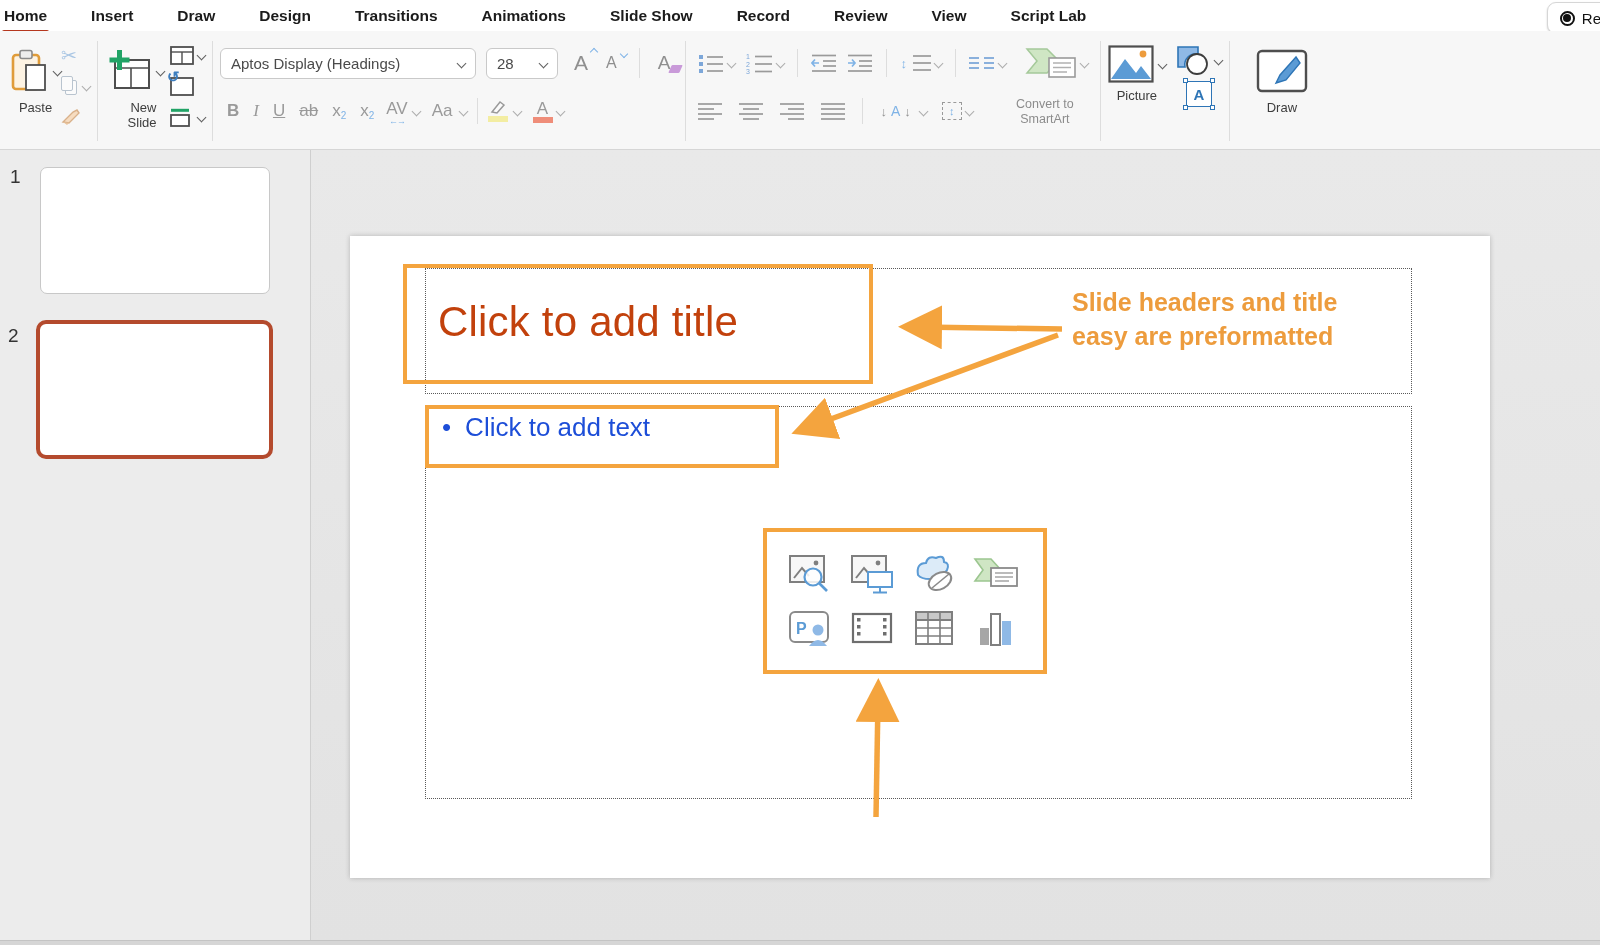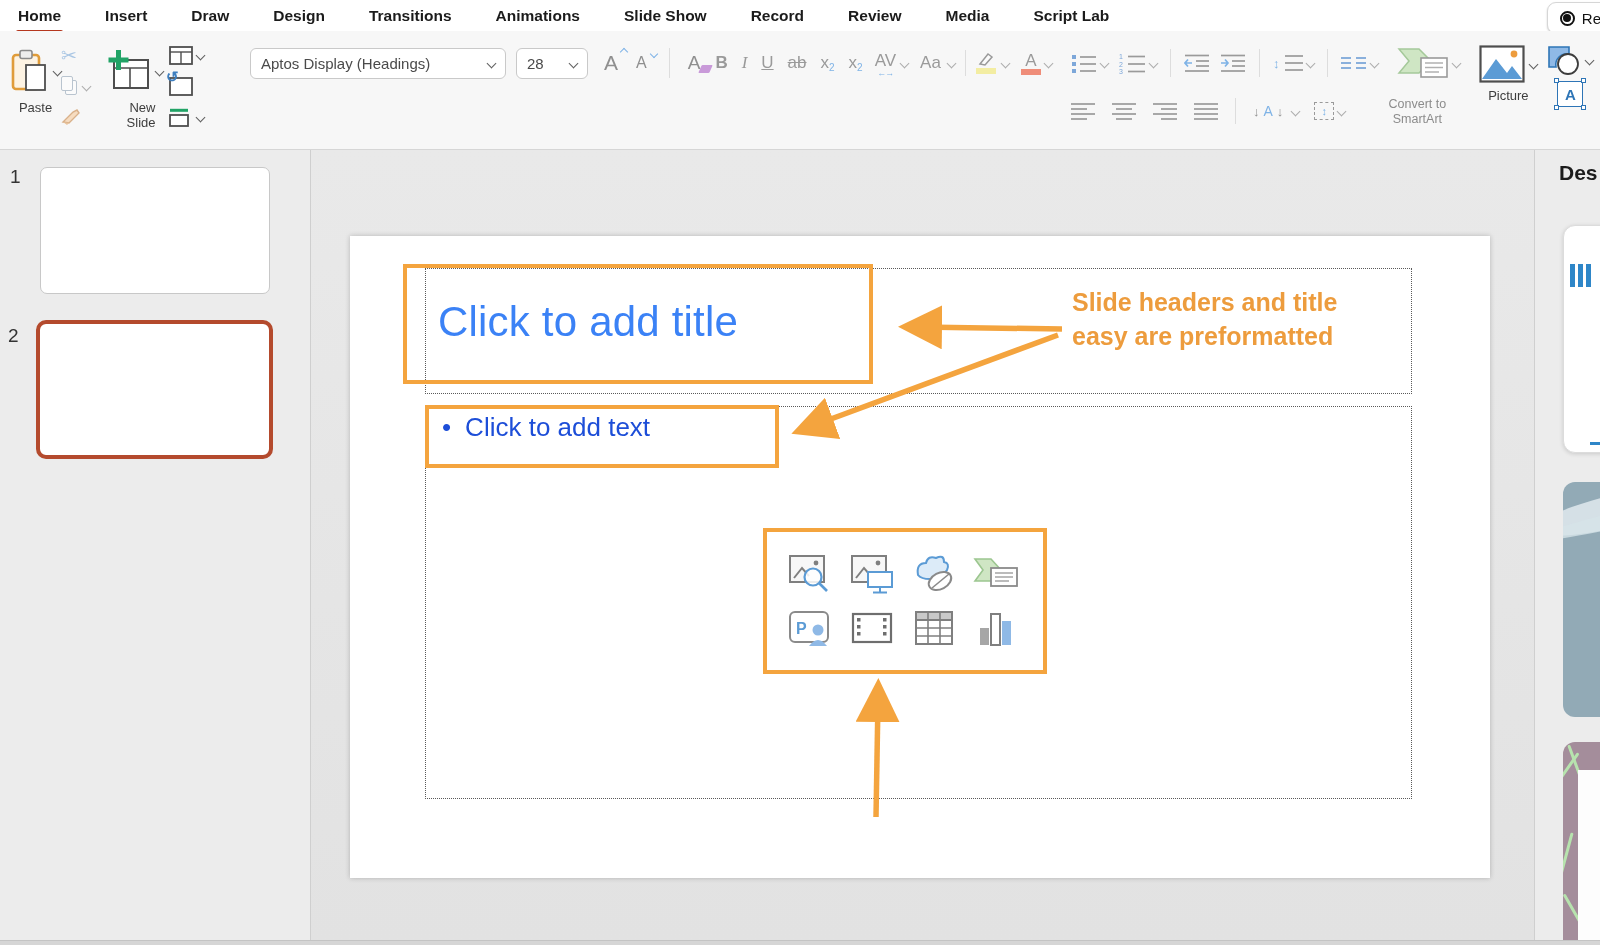--- a/index.html
+++ b/index.html
@@ -1,20 +1,20 @@
 <!DOCTYPE html>
 <html><head>
 <meta charset="utf-8">
 <style>
   * { box-sizing: border-box; margin: 0; padding: 0; }
   html,body { width:1600px; height:945px; overflow:hidden; font-family:"Liberation Sans", sans-serif; background:#e8e8e8; }
   body { display:flex; flex-direction:column; }
 
   
-  .menubar { height:31px; background:#ffffff; display:flex; align-items:center; padding-left:18px; position:relative; flex:0 0 auto;text-align:right; }
+  .menubar { height:31px; background:#ffffff; display:flex; align-items:center; padding-left:4px; position:relative; flex:0 0 auto;text-align:right; }
   .menu-item { font-size:15.5px; color:#1b1b1b; margin-right:44px; position:relative; white-space:nowrap; cursor:default;font-weight:bold; }
   .menu-item.active { font-weight:bold; }
   .menu-item.active .underbar { position:absolute; left:-2px; right:-2px; bottom:-9px; height:4px; background:#b5371e; border-radius:2px; }
   .record-pill { position:absolute; right:-16px; top:2px; height:32px; background:#fff; border:1px solid #d6d6d6; border-radius:9px; box-shadow:0 1px 2px rgba(0,0,0,.18); display:flex; align-items:center; gap:7px; padding:0 14px 0 12px; font-size:15px; color:#111; }
   .record-icon { width:15px; height:15px; border:2px solid #111; border-radius:50%; display:flex; align-items:center; justify-content:center; }
   .record-icon i { width:8px; height:8px; background:#111; border-radius:50%; display:block; }
 
   
   .ribbon { height:119px; background:#f7f7f7; border-bottom:1px solid #d6d6d6; display:flex; align-items:stretch; padding:0 0 0 10px; flex:0 0 auto; position:relative; }
   .rib-divider { width:1px; background:#dddddd; margin:10px 7px 8px 7px; }
@@ -23,21 +23,21 @@
   .bigbtn .blabel { font-size:13px; color:#3d3d3d; margin-top:4px; text-align:center; line-height:1.15; }
   .chev { width:7px; height:7px; border-right:1.6px solid #5f5f5f; border-bottom:1.6px solid #5f5f5f; transform:rotate(45deg); display:inline-block; flex:0 0 auto; }
   .chev.lt { border-color:#adadad; }
   .smallcol { display:flex; flex-direction:column; justify-content:flex-start; gap:7px; margin-top:12px; }
   .smallbtn { display:flex; align-items:center; gap:4px; height:24px; }
   .glyph-scissors { color:#a9c6e4; font-size:19px; }
   .copy-icon { position:relative; width:18px; height:20px; }
   .copy-icon .pg { position:absolute; border:1.4px solid #b9c4cf; background:#fbfbfb; width:12px; height:15px; border-radius:2px; }
   .copy-icon .pg.b { left:4px; top:4px; }
   .copy-icon .pg.a { left:0; top:0; }
-  .fontgroup { display:flex; flex-direction:row;margin-left:32px; }
+  .fontgroup { display:flex; flex-direction:column; }
   .row1 { display:flex; align-items:center; margin-top:16px; height:32px; }
   .row2 { display:flex; align-items:center; margin-top:18px; height:28px; }
   .combo { background:#fff; border:1px solid #c9c9c9; border-radius:6px; height:31px; display:flex; align-items:center; justify-content:space-between; padding:0 10px; color:#4a4a4a; font-size:15px; }
   .combo.fname { width:256px; }
   .combo.fsize { width:72px; margin-left:10px; }
   .tbtn { color:#9a9a9a; font-size:17px; display:flex; align-items:flex-end; margin:0 7px; position:relative; }
   .tbtn.b { font-weight:bold; }
   .tbtn.i { font-style:italic; font-family:"Liberation Serif", serif; }
   .tbtn.u { text-decoration:underline; }
   .tbtn.strike { text-decoration:line-through; }
@@ -76,21 +76,21 @@
   .content { flex:1 1 auto; display:flex; min-height:0; }
   .thumb-panel { width:311px; background:#ececec; border-right:1px solid #cfcfcf; position:relative; flex:0 0 auto; }
   .thumb-num { position:absolute; font-size:19px; color:#333; }
   .thumb { position:absolute; background:#fff; border:1px solid #c8c8c8; border-radius:7px; }
   .thumb.sel { border:4px solid #b44a2d; border-radius:10px; }
 
   .main { flex:1 1 auto; position:relative; background:linear-gradient(180deg,#e9e9e9,#e2e2e2); min-width:0; }
   .canvas { position:absolute; left:39px; top:86px; width:1140px; height:642px; background:#ffffff; box-shadow:0 0 5px rgba(0,0,0,.22); }
   .dotted { position:absolute; border:1.5px dotted #5a5a5a; }
   .obox { position:absolute; border:4px solid #f4a43e; }
-  .slide-title { position:absolute; left:88px; top:62px; font-size:42px; color:#3b82f6; letter-spacing:.2px; }
+  .slide-title { position:absolute; left:88px; top:62px; font-size:42px; color:#c2410c; letter-spacing:.2px; }
   .slide-body { position:absolute; left:92px; top:176px; font-size:26px; color:#1d4ed8; }
   .slide-body .bullet { margin-right:14px; }
   .media-grid { position:absolute; left:437px; top:316px; width:236px; display:flex; flex-wrap:wrap; gap:10px 16px; }
   .mcell { width:46px; height:44px; display:flex; align-items:center; justify-content:center; }
   .annot { position:absolute; color:#ed9c3d; font-weight:bold; }
   .annot.top { left:722px; top:50px; font-size:25px; line-height:1.35; }
   .annot.top span { display:block; }
   .annot.bottom { left:270px; top:586px; width:580px; text-align:center; font-size:26px; }
   .arrows { position:absolute; left:0; top:0; width:1140px; height:642px; pointer-events:none; }
 
@@ -118,21 +118,21 @@
 <div class="menubar">
   <div class="menu-item active"><span>Home</span><span class="underbar"></span></div>
   <div class="menu-item">Insert</div>
   <div class="menu-item">Draw</div>
   <div class="menu-item">Design</div>
   <div class="menu-item">Transitions</div>
   <div class="menu-item">Animations</div>
   <div class="menu-item">Slide Show</div>
   <div class="menu-item">Record</div>
   <div class="menu-item">Review</div>
-  <div class="menu-item">Media</div>
+  <div class="menu-item">View</div>
   <div class="menu-item">Script Lab</div>
   <div class="record-pill">
     <span class="record-icon">
         <i></i>
       </span>
     <span>Re</span>
   </div>
 </div>
 
 <div class="ribbon">
@@ -540,39 +540,15 @@
         <line x1="526" y1="581" x2="528" y2="464" stroke="#f4a43e" stroke-width="5.5" marker-end="url(#ah)"></line>
       </svg>
 
       <div class="annot top">
         <span>Slide headers and title</span>
         <span>easy are preformatted</span>
       </div>
     </div>
   </div>
 
-  <div class="designer-panel">
-    <div class="designer-title">Des</div>
-    <div class="dcard c1">
-      <div class="dbars">
-          <i></i>
-          <i></i>
-          <i></i>
-        </div>
-
-      <div class="dline"></div>
-    </div>
-    <div class="dcard c2">
-      <div class="wave"></div>
-      <div class="wave w2"></div>
-    </div>
-    <div class="dcard c3">
-      <div class="leaf" style="left:4px; top:8px; transform:rotate(35deg);"></div>
-      <div class="leaf" style="left:10px; top:2px; transform:rotate(-20deg);"></div>
-      <div class="leaf" style="left:2px; top:90px; transform:rotate(15deg); height:44px;"></div>
-      <div class="leaf" style="left:8px; top:150px; transform:rotate(-30deg);"></div>
-
-      <div class="dwhite"></div>
-    </div>
-  </div>
 </div>
 
 <div class="bottom-bar"></div>
 
 </body></html>

